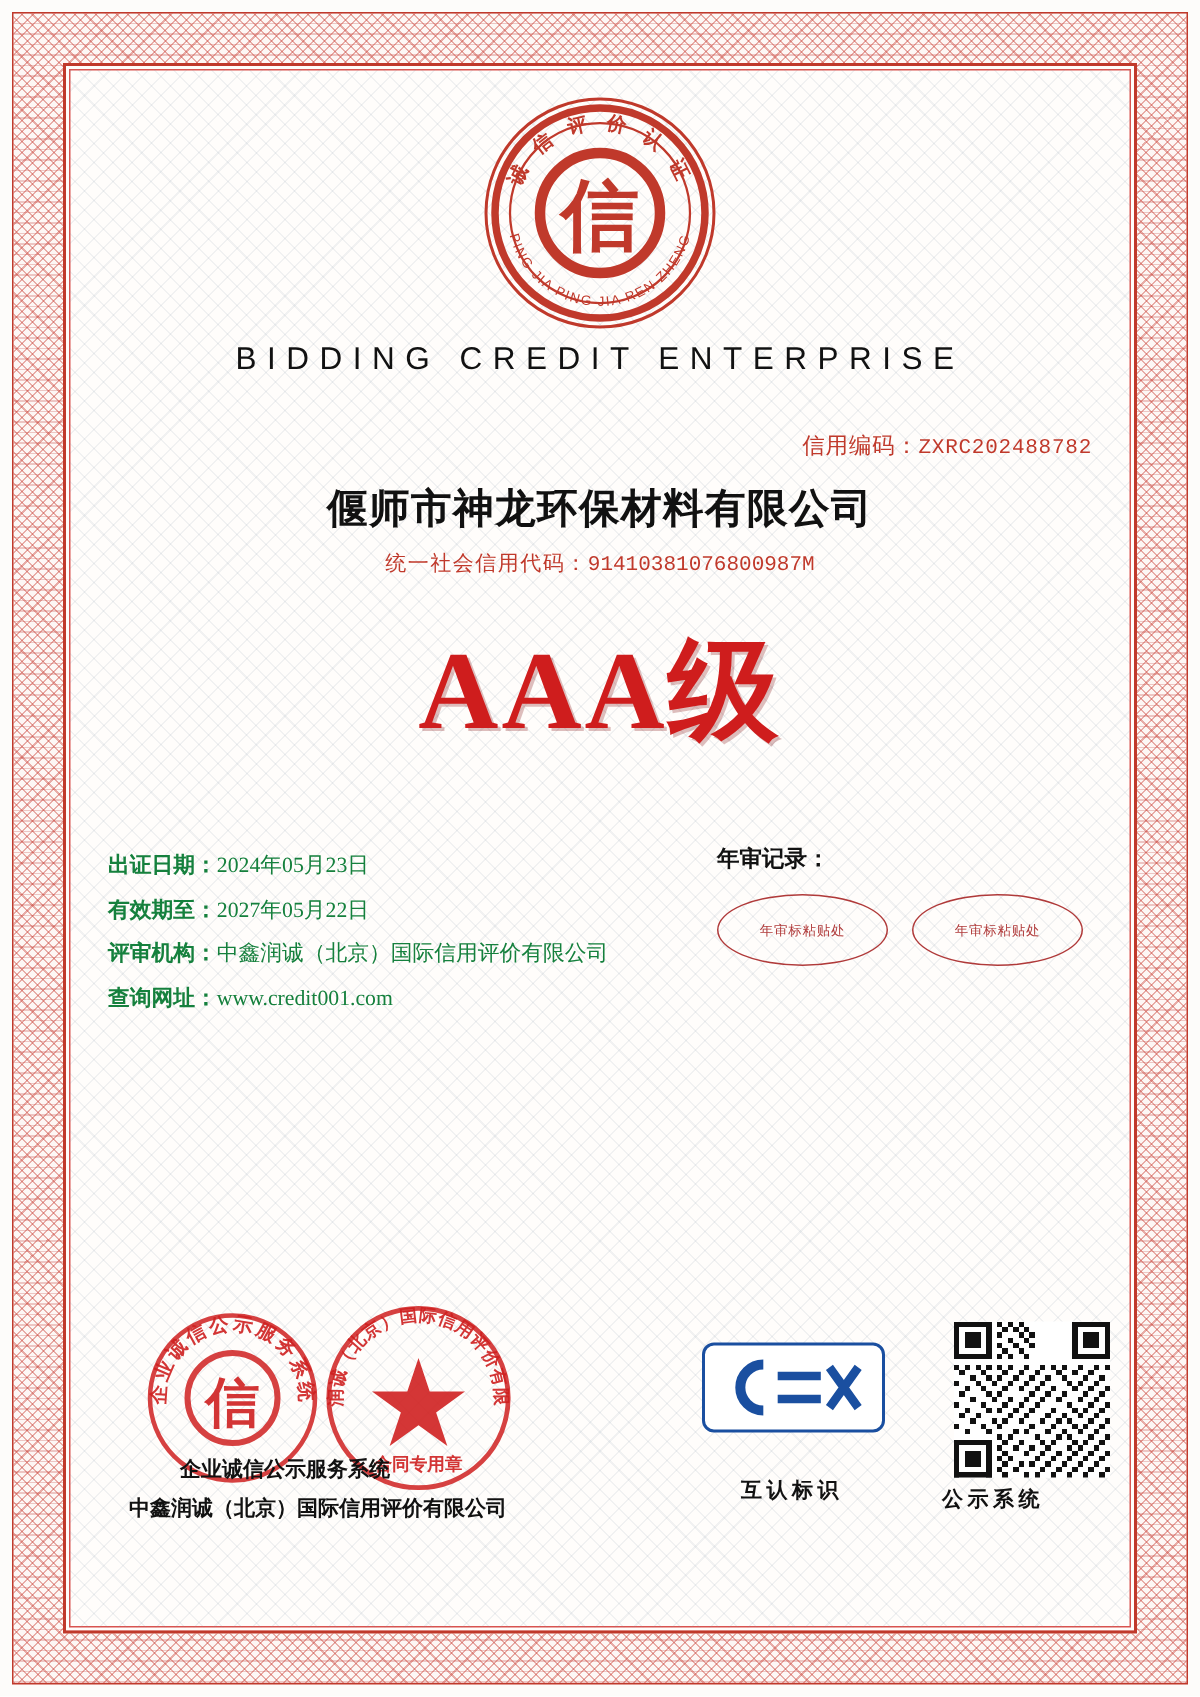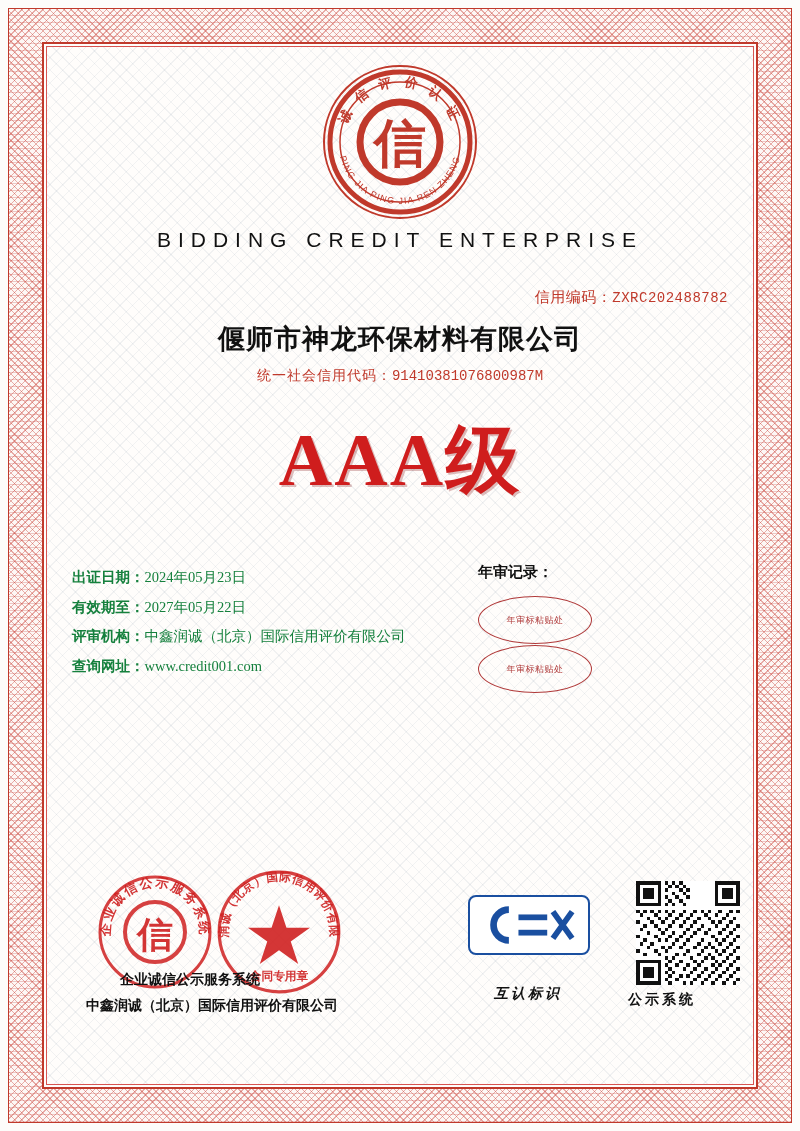--- a/index.html
+++ b/index.html
@@ -175,21 +175,21 @@
     flex: 1;
     padding-left: 6px;
   }
   .annual-title {
     font-family: "Liberation Sans", "DejaVu Sans", sans-serif;
     font-weight: bold;
     font-size: 15px;
     color: #111111;
     margin-bottom: 14px;
   }
-  .annual-slots { display: flex; gap: 1px; flex-direction: column; }
+  .annual-slots { display: flex; gap: 16px; }
   .slot {
     width: 112px;
     height: 46px;
     border: 1px solid #b03a3a;
     border-radius: 50%;
     display: flex;
     align-items: center;
     justify-content: center;
     font-size: 9px;
     color: #b03a3a;
@@ -223,21 +223,20 @@
   }
   .cap-1 { left: 52px; top: 98px; }
   .cap-2 { left: 18px; top: 124px; }
 
   .mutual {
     position: absolute;
     left: 400px;
     top: 22px;
     width: 120px;
     text-align: center;
-    font-style: italic;
   }
   .mutual .logo {
     width: 118px; height: 56px;
     border: 2px solid #1a4fa0;
     border-radius: 8px;
     display: flex; align-items: center; justify-content: center;
     background: #ffffff;
   }
   .mutual .cap {
     margin-top: 30px;

